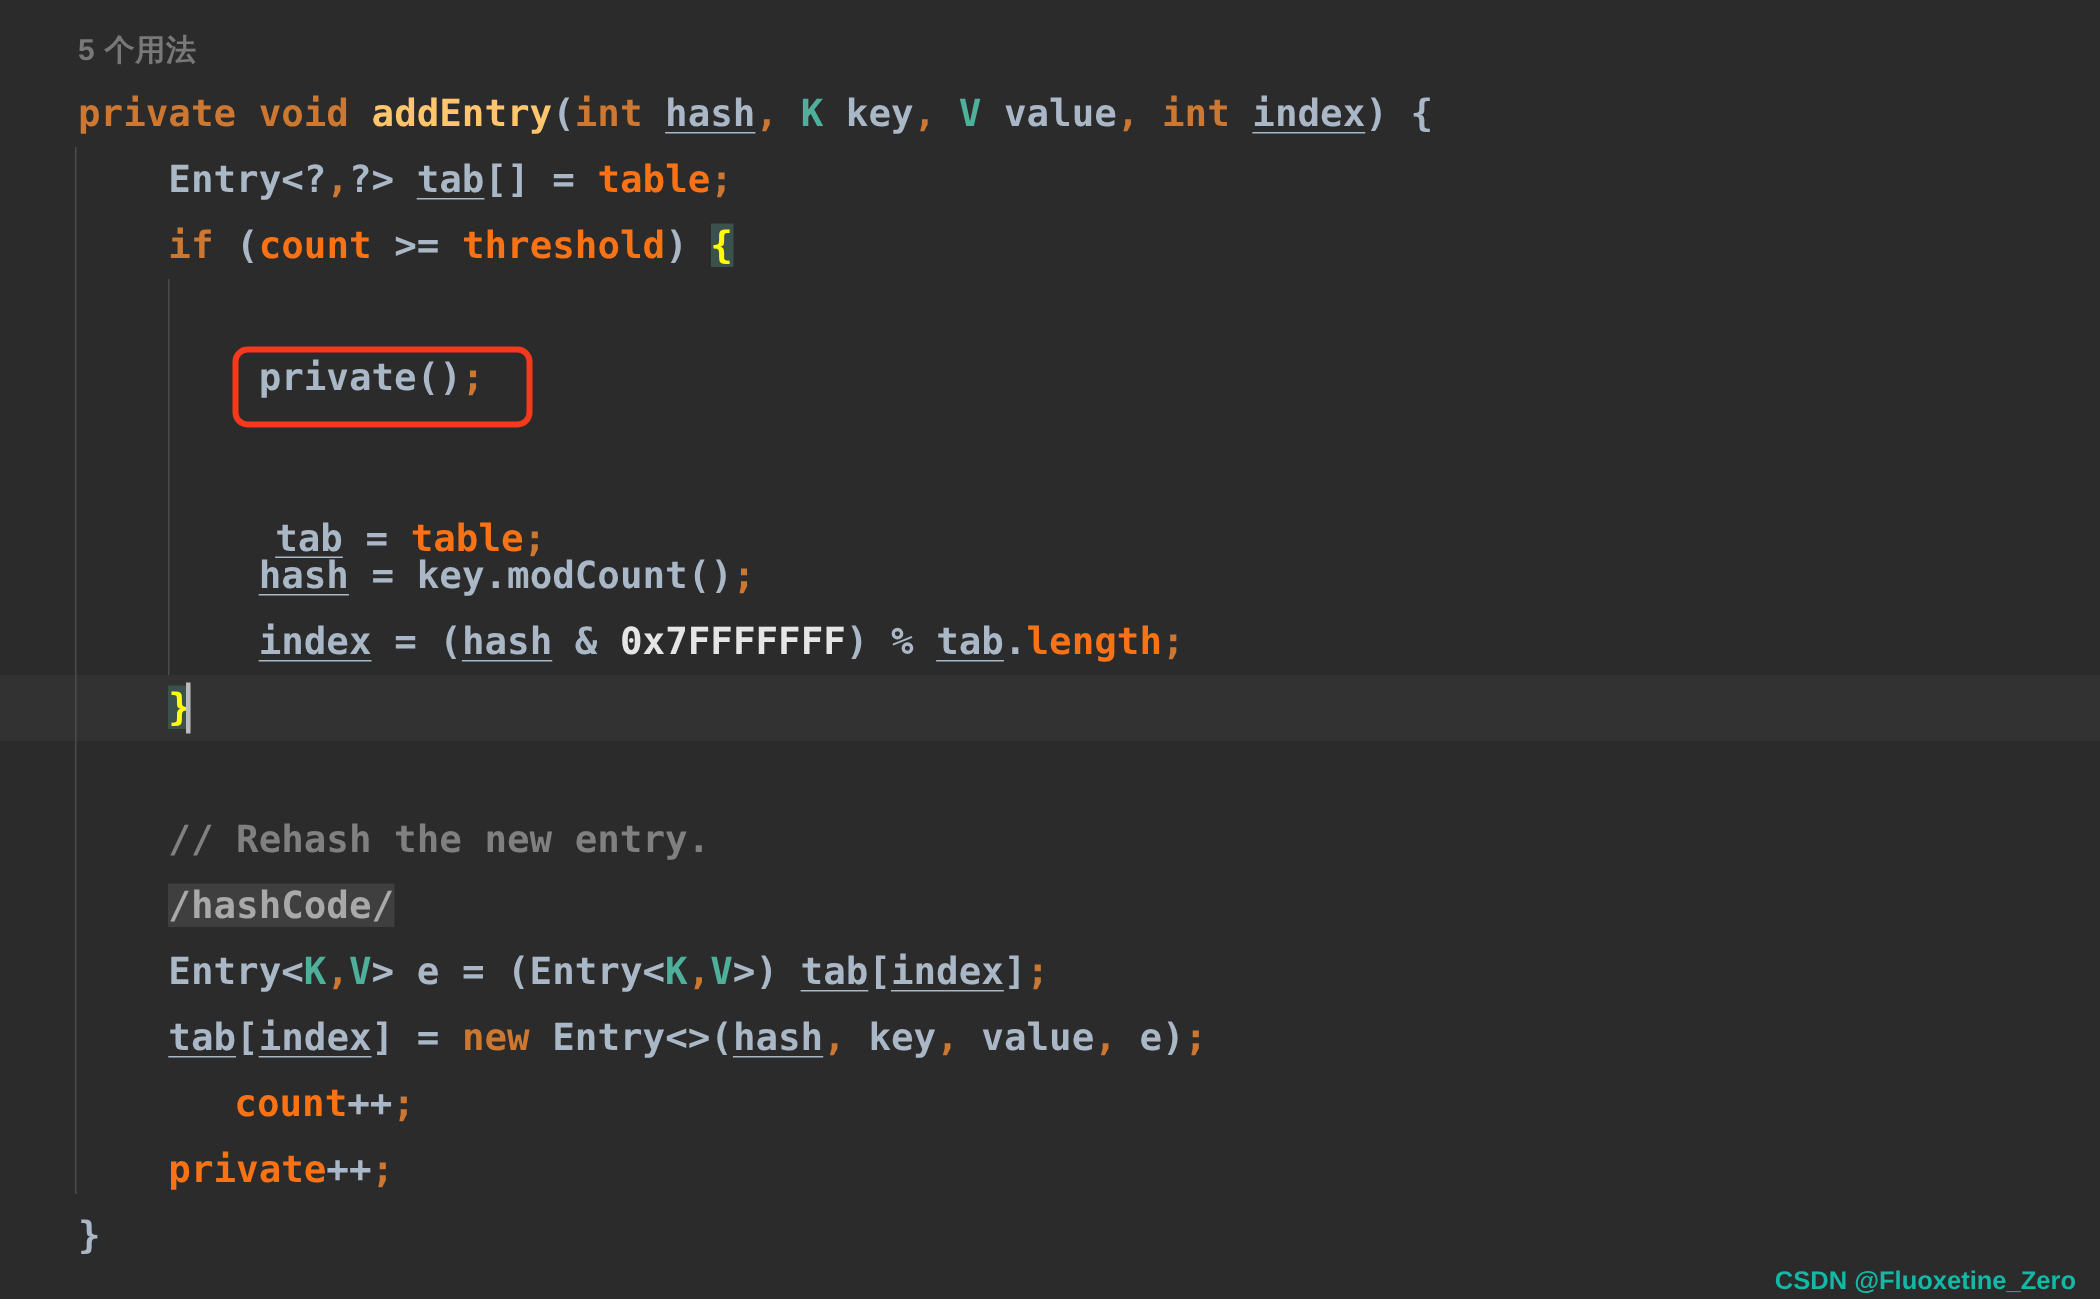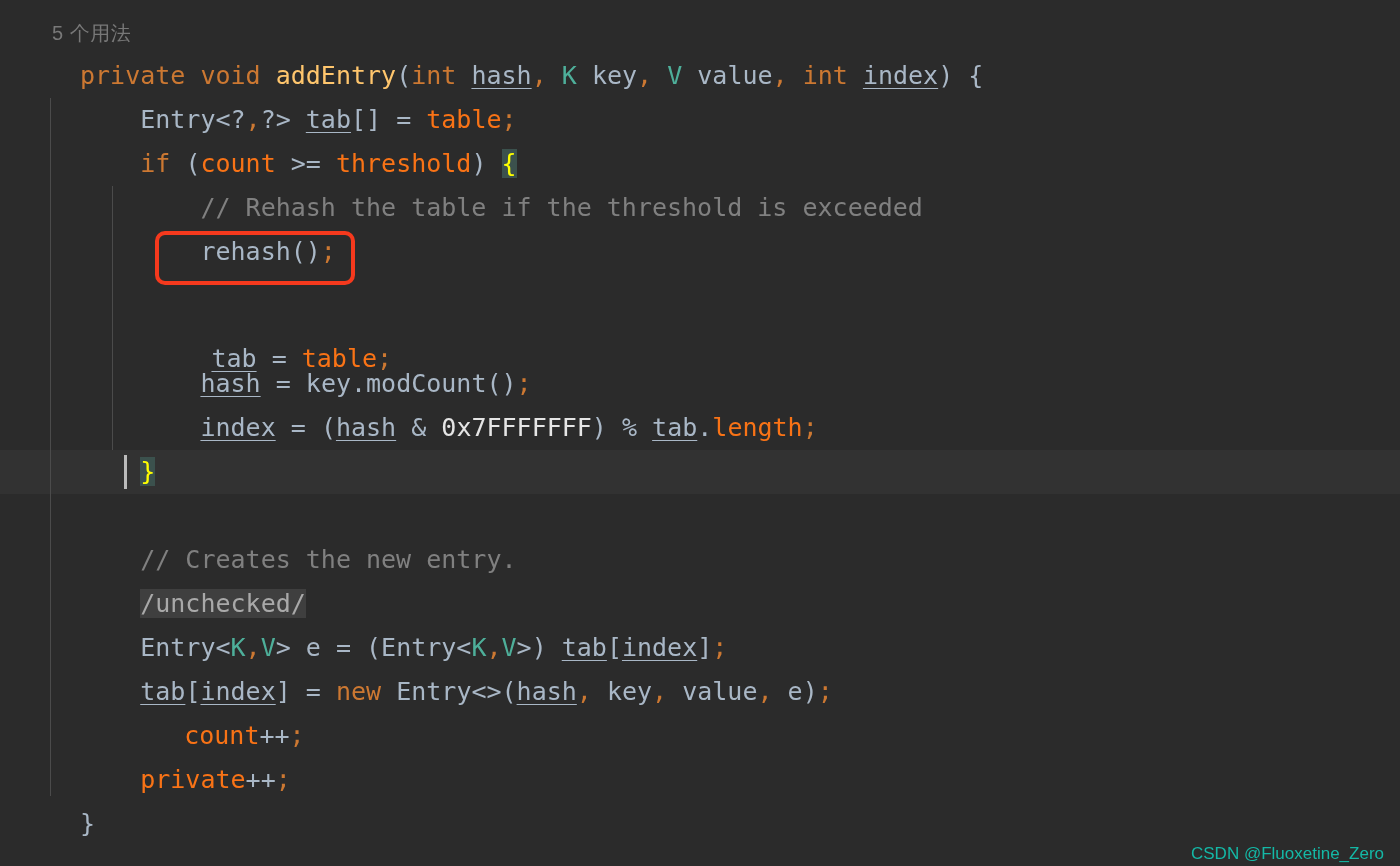--- a/index.html
+++ b/index.html
@@ -13,20 +13,21 @@
     height: 866px;
     overflow: hidden;
     font-family: "DejaVu Sans Mono", "Liberation Mono", monospace;
   }
 
   #editor {
     position: relative;
     width: 1400px;
     height: 866px;
     background: #2b2b2b;
+    font-weight: bold;
   }
 
   
   .current-line {
     position: absolute;
     left: 0;
     width: 1400px;
     height: 44px;
     background: #323232;
   }
@@ -53,21 +54,20 @@
   
   .line {
     position: absolute;
     left: 0;
     height: 44px;
     line-height: 44px;
     font-size: 25px;
     white-space: pre;
     color: #a9b7c6;
     letter-spacing: 0px;
-    margin-left: 28px;
   }
   .line .pad { color: transparent; }
 
   
   .kw      { color: #cc7832; }          
   .method  { color: #ffc66d; }          
   .field   { color: #f97316; }          
   .plain   { color: #a9b7c6; }          
   .type    { color: #4eaf9a; }          
   .num     { color: #e5e5e5; }          
@@ -124,40 +124,39 @@
   <div class="indent-guide" style="left:112px; top:186px; height:264px;"></div>
 
   <div class="code-vision">5 个用法</div>
 
   <div class="line" style="top:54px; left:52px;"><span class="kw">private</span><span class="plain"> </span><span class="kw">void</span><span class="plain"> </span><span class="method">addEntry</span><span class="punc">(</span><span class="kw">int</span><span class="plain"> </span><span class="param">hash</span><span class="semi">,</span><span class="plain"> </span><span class="type">K</span><span class="plain"> </span><span class="plain">key</span><span class="semi">,</span><span class="plain"> </span><span class="type">V</span><span class="plain"> </span><span class="plain">value</span><span class="semi">,</span><span class="plain"> </span><span class="kw">int</span><span class="plain"> </span><span class="param">index</span><span class="punc">)</span><span class="plain"> </span><span class="brace-plain">{</span></div>
 
   <div class="line" style="top:98px; left:52px;"><span class="pad">    </span><span class="plain">Entry&lt;?</span><span class="semi">,</span><span class="plain">?&gt;</span><span class="plain"> </span><span class="param">tab</span><span class="plain">[]</span><span class="plain"> </span><span class="plain">=</span><span class="plain"> </span><span class="field">table</span><span class="semi">;</span></div>
 
   <div class="line" style="top:142px; left:52px;"><span class="pad">    </span><span class="kw">if</span><span class="plain"> </span><span class="punc">(</span><span class="field">count</span><span class="plain"> </span><span class="plain">&gt;=</span><span class="plain"> </span><span class="field">threshold</span><span class="punc">)</span><span class="plain"> </span><span class="brace-hl">{</span></div>
 
-  <div class="line" style="top:186px; left:52px;"><span class="pad">        </span><span class="cmt">// Rehash the table if the threshold is exceeded</span></div>
 
-  <div class="line" style="top:230px; left:52px;"><span class="pad">        </span><span class="plain">rehash()</span><span class="semi">;</span></div>
+  <div class="line" style="top:230px; left:52px;"><span class="pad">        </span><span class="plain">private()</span><span class="semi">;</span></div>
 
   <div class="line" style="top:274px; left:52px;"><span class="plain"></span></div>
 
   <div class="line" style="top:337px; left:52px;padding-left:11px;"><span class="pad">        </span><span class="param">tab</span><span class="plain"> </span><span class="plain">=</span><span class="plain"> </span><span class="field">table</span><span class="semi">;</span></div>
 
   <div class="line" style="top:362px; left:52px;"><span class="pad">        </span><span class="param">hash</span><span class="plain"> </span><span class="plain">=</span><span class="plain"> </span><span class="plain">key.modCount()</span><span class="semi">;</span></div>
 
   <div class="line" style="top:406px; left:52px;"><span class="pad">        </span><span class="param">index</span><span class="plain"> </span><span class="plain">=</span><span class="plain"> </span><span class="punc">(</span><span class="param">hash</span><span class="plain"> </span><span class="plain">&amp;</span><span class="plain"> </span><span class="num">0x7FFFFFFF</span><span class="punc">)</span><span class="plain"> </span><span class="plain">%</span><span class="plain"> </span><span class="param">tab</span><span class="plain">.</span><span class="field">length</span><span class="semi">;</span></div>
 
   <div class="line" style="top:450px; left:52px;"><span class="pad">    </span><span class="brace-hl">}</span></div>
   <div class="caret" style="left:124px; top:455px; height:34px;"></div>
 
   <div class="line" style="top:494px; left:52px;"><span class="plain"></span></div>
 
-  <div class="line" style="top:538px; left:52px;"><span class="pad">    </span><span class="cmt">// Creates the new entry.</span></div>
+  <div class="line" style="top:538px; left:52px;"><span class="pad">    </span><span class="cmt">// Rehash the new entry.</span></div>
 
-  <div class="line" style="top:582px; left:52px;"><span class="pad">    </span><span class="folded">/unchecked/</span></div>
+  <div class="line" style="top:582px; left:52px;"><span class="pad">    </span><span class="folded">/hashCode/</span></div>
 
   <div class="line" style="top:626px; left:52px;"><span class="pad">    </span><span class="plain">Entry&lt;</span><span class="type">K</span><span class="semi">,</span><span class="type">V</span><span class="plain">&gt; e = (Entry&lt;</span><span class="type">K</span><span class="semi">,</span><span class="type">V</span><span class="plain">&gt;) </span><span class="param">tab</span><span class="plain">[</span><span class="param">index</span><span class="plain">]</span><span class="semi">;</span></div>
 
   <div class="line" style="top:670px; left:52px;"><span class="pad">    </span><span class="param">tab</span><span class="plain">[</span><span class="param">index</span><span class="plain">]</span><span class="plain"> </span><span class="plain">=</span><span class="plain"> </span><span class="kw">new</span><span class="plain"> </span><span class="plain">Entry&lt;&gt;(</span><span class="param">hash</span><span class="semi">,</span><span class="plain"> </span><span class="plain">key</span><span class="semi">,</span><span class="plain"> </span><span class="plain">value</span><span class="semi">,</span><span class="plain"> </span><span class="plain">e</span><span class="punc">)</span><span class="semi">;</span></div>
 
   <div class="line" style="top:714px; left:52px;padding-left:44px;"><span class="pad">    </span><span class="field">count</span><span class="plain">++</span><span class="semi">;</span></div>
 
   <div class="line" style="top:758px; left:52px;"><span class="pad">    </span><span class="field">private</span><span class="plain">++</span><span class="semi">;</span></div>
 
   <div class="line" style="top:802px; left:52px;"><span class="brace-plain">}</span></div>

